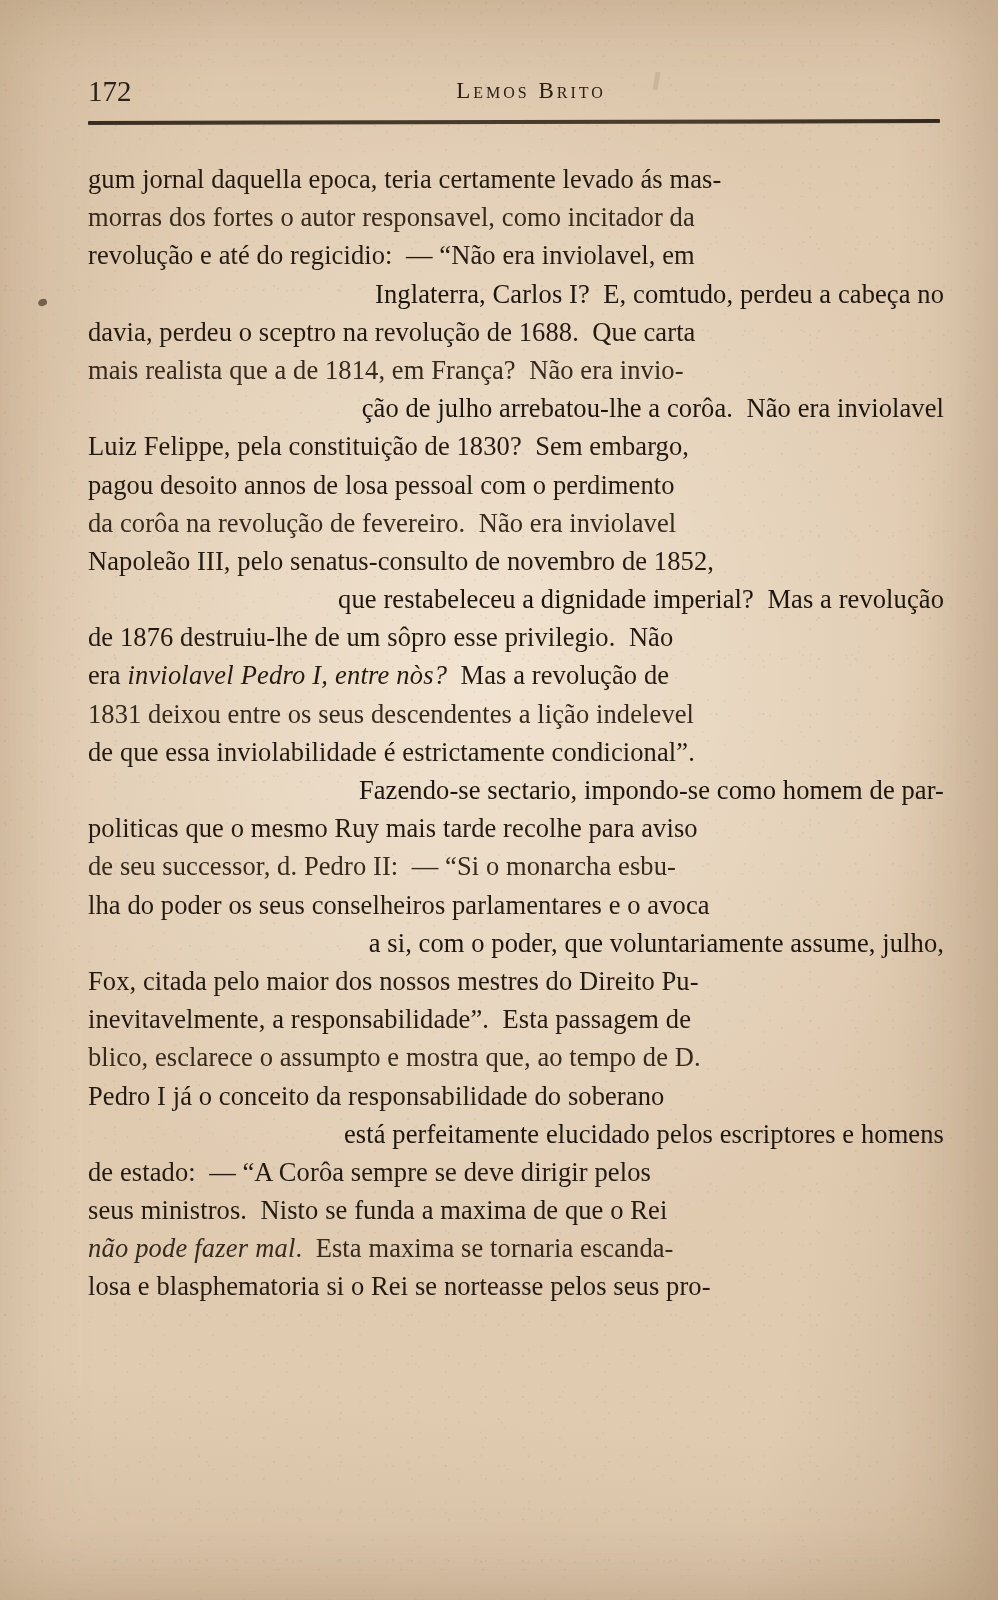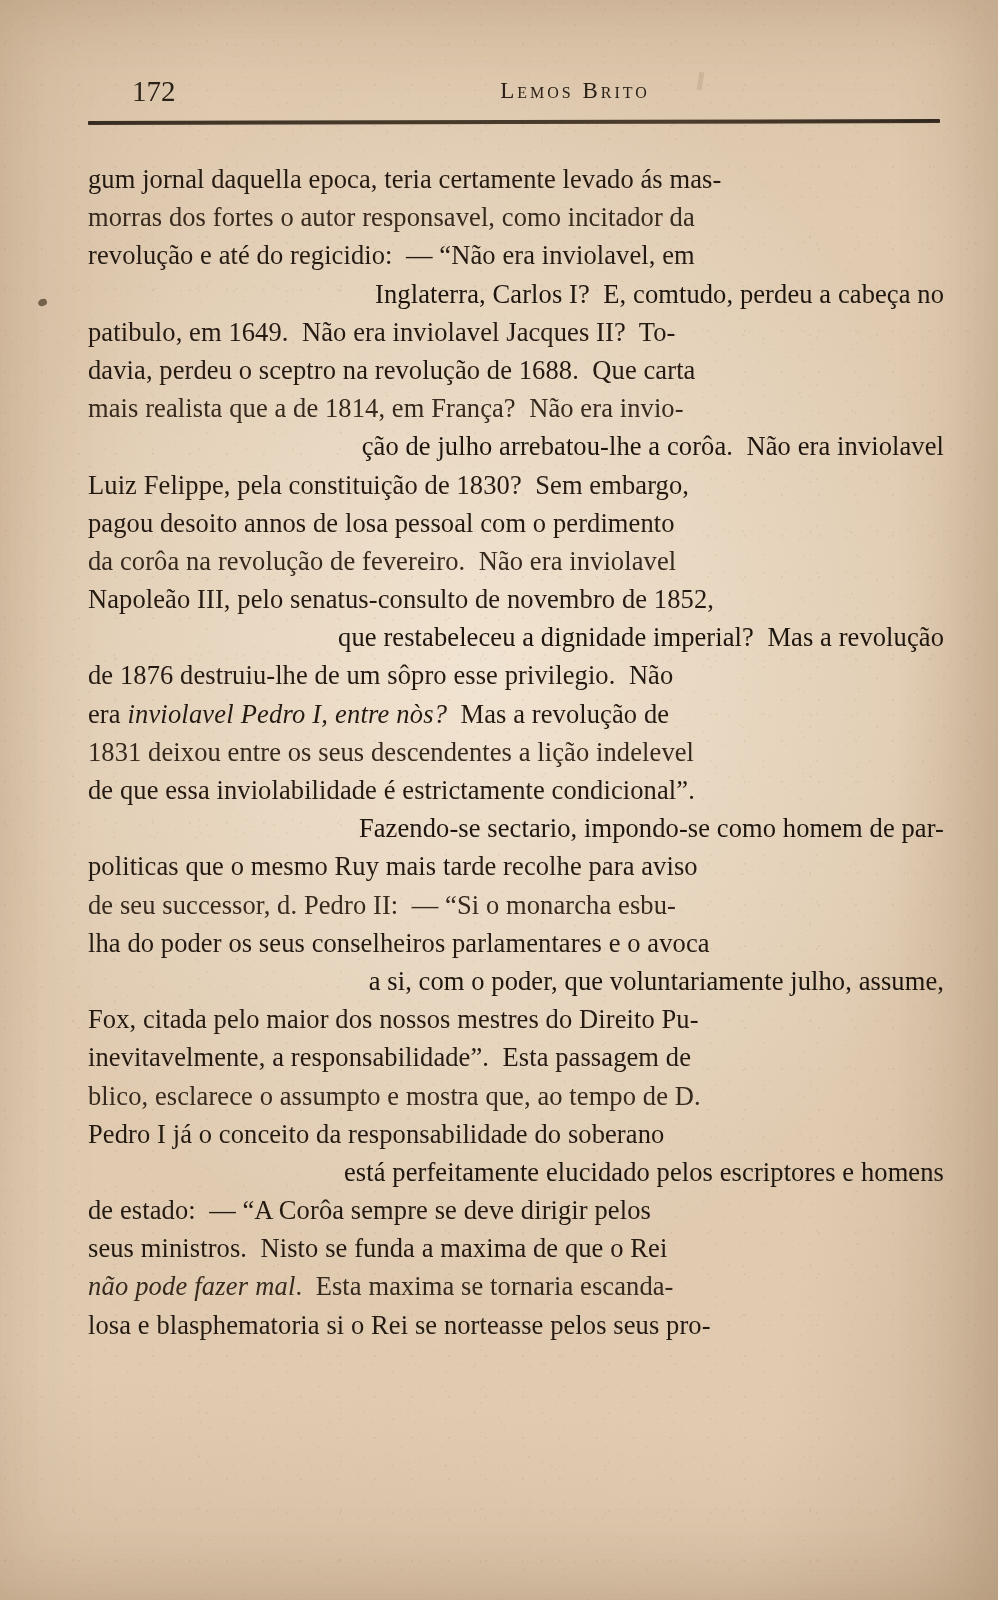--- a/index.html
+++ b/index.html
@@ -56,21 +56,20 @@
                 inset -30px 0 70px rgba(140,112,82,0.18);
   }
 
   
   #header {
     position: absolute;
     left: 88px;
     top: 70px;
     width: 852px;
     height: 42px;
-    margin-left: 44px;
   }
   #folio {
     position: absolute;
     left: 0;
     top: 0;
     font-size: 29px;
     line-height: 42px;
     color: #2d2218;
   }
   #runtitle {
@@ -170,38 +169,37 @@
 
   <div id="rule"></div>
 
   <div id="speck"></div>
 
   <div id="body">
       <div class="line">gum jornal daquella epoca, teria certamente levado ás mas-</div>
       <div class="line faint">morras dos fortes o autor responsavel, como incitador da</div>
       <div class="line">revolução e até do regicidio:  — “Não era inviolavel, em</div>
       <div class="line dark">Inglaterra, Carlos I?  E, comtudo, perdeu a cabeça no</div>
-      <div class="line">patibulo, em 1649.  Não era inviolavel Jacques II?  To-</div>
       <div class="line">davia, perdeu o sceptro na revolução de 1688.  Que carta</div>
       <div class="line faint">mais realista que a de 1814, em França?  Não era invio-</div>
       <div class="line dark">ção de julho arrebatou-lhe a corôa.  Não era inviolavel</div>
       <div class="line">Luiz Felippe, pela constituição de 1830?  Sem embargo,</div>
       <div class="line">pagou desoito annos de losa pessoal com o perdimento</div>
       <div class="line faint">da corôa na revolução de fevereiro.  Não era inviolavel</div>
       <div class="line">Napoleão III, pelo senatus-consulto de novembro de 1852,</div>
       <div class="line dark">que restabeleceu a dignidade imperial?  Mas a revolução</div>
       <div class="line">de 1876 destruiu-lhe de um sôpro esse privilegio.  Não</div>
       <div class="line">era <i>inviolavel Pedro I, entre nòs?</i>  Mas a revolução de</div>
       <div class="line faint">1831 deixou entre os seus descendentes a lição indelevel</div>
       <div class="line">de que essa inviolabilidade é estrictamente condicional”.</div>
       <div class="line indent dark">Fazendo-se sectario, impondo-se como homem de par-</div>
       <div class="line">politicas que o mesmo Ruy mais tarde recolhe para aviso</div>
       <div class="line faint">de seu successor, d. Pedro II:  — “Si o monarcha esbu-</div>
       <div class="line">lha do poder os seus conselheiros parlamentares e o avoca</div>
-      <div class="line dark">a si, com o poder, que voluntariamente julho, assume,</div>
+      <div class="line dark">a si, com o poder, que voluntariamente assume, julho,</div>
       <div class="line">Fox, citada pelo maior dos nossos mestres do Direito Pu-</div>
       <div class="line">inevitavelmente, a responsabilidade”.  Esta passagem de</div>
       <div class="line faint">blico, esclarece o assumpto e mostra que, ao tempo de D.</div>
       <div class="line">Pedro I já o conceito da responsabilidade do soberano</div>
       <div class="line dark">está perfeitamente elucidado pelos escriptores e homens</div>
       <div class="line">de estado:  — “A Corôa sempre se deve dirigir pelos</div>
       <div class="line">seus ministros.  Nisto se funda a maxima de que o Rei</div>
       <div class="line faint"><i>não pode fazer mal</i>.  Esta maxima se tornaria escanda-</div>
       <div class="line">losa e blasphematoria si o Rei se norteasse pelos seus pro-</div>
     </div>

